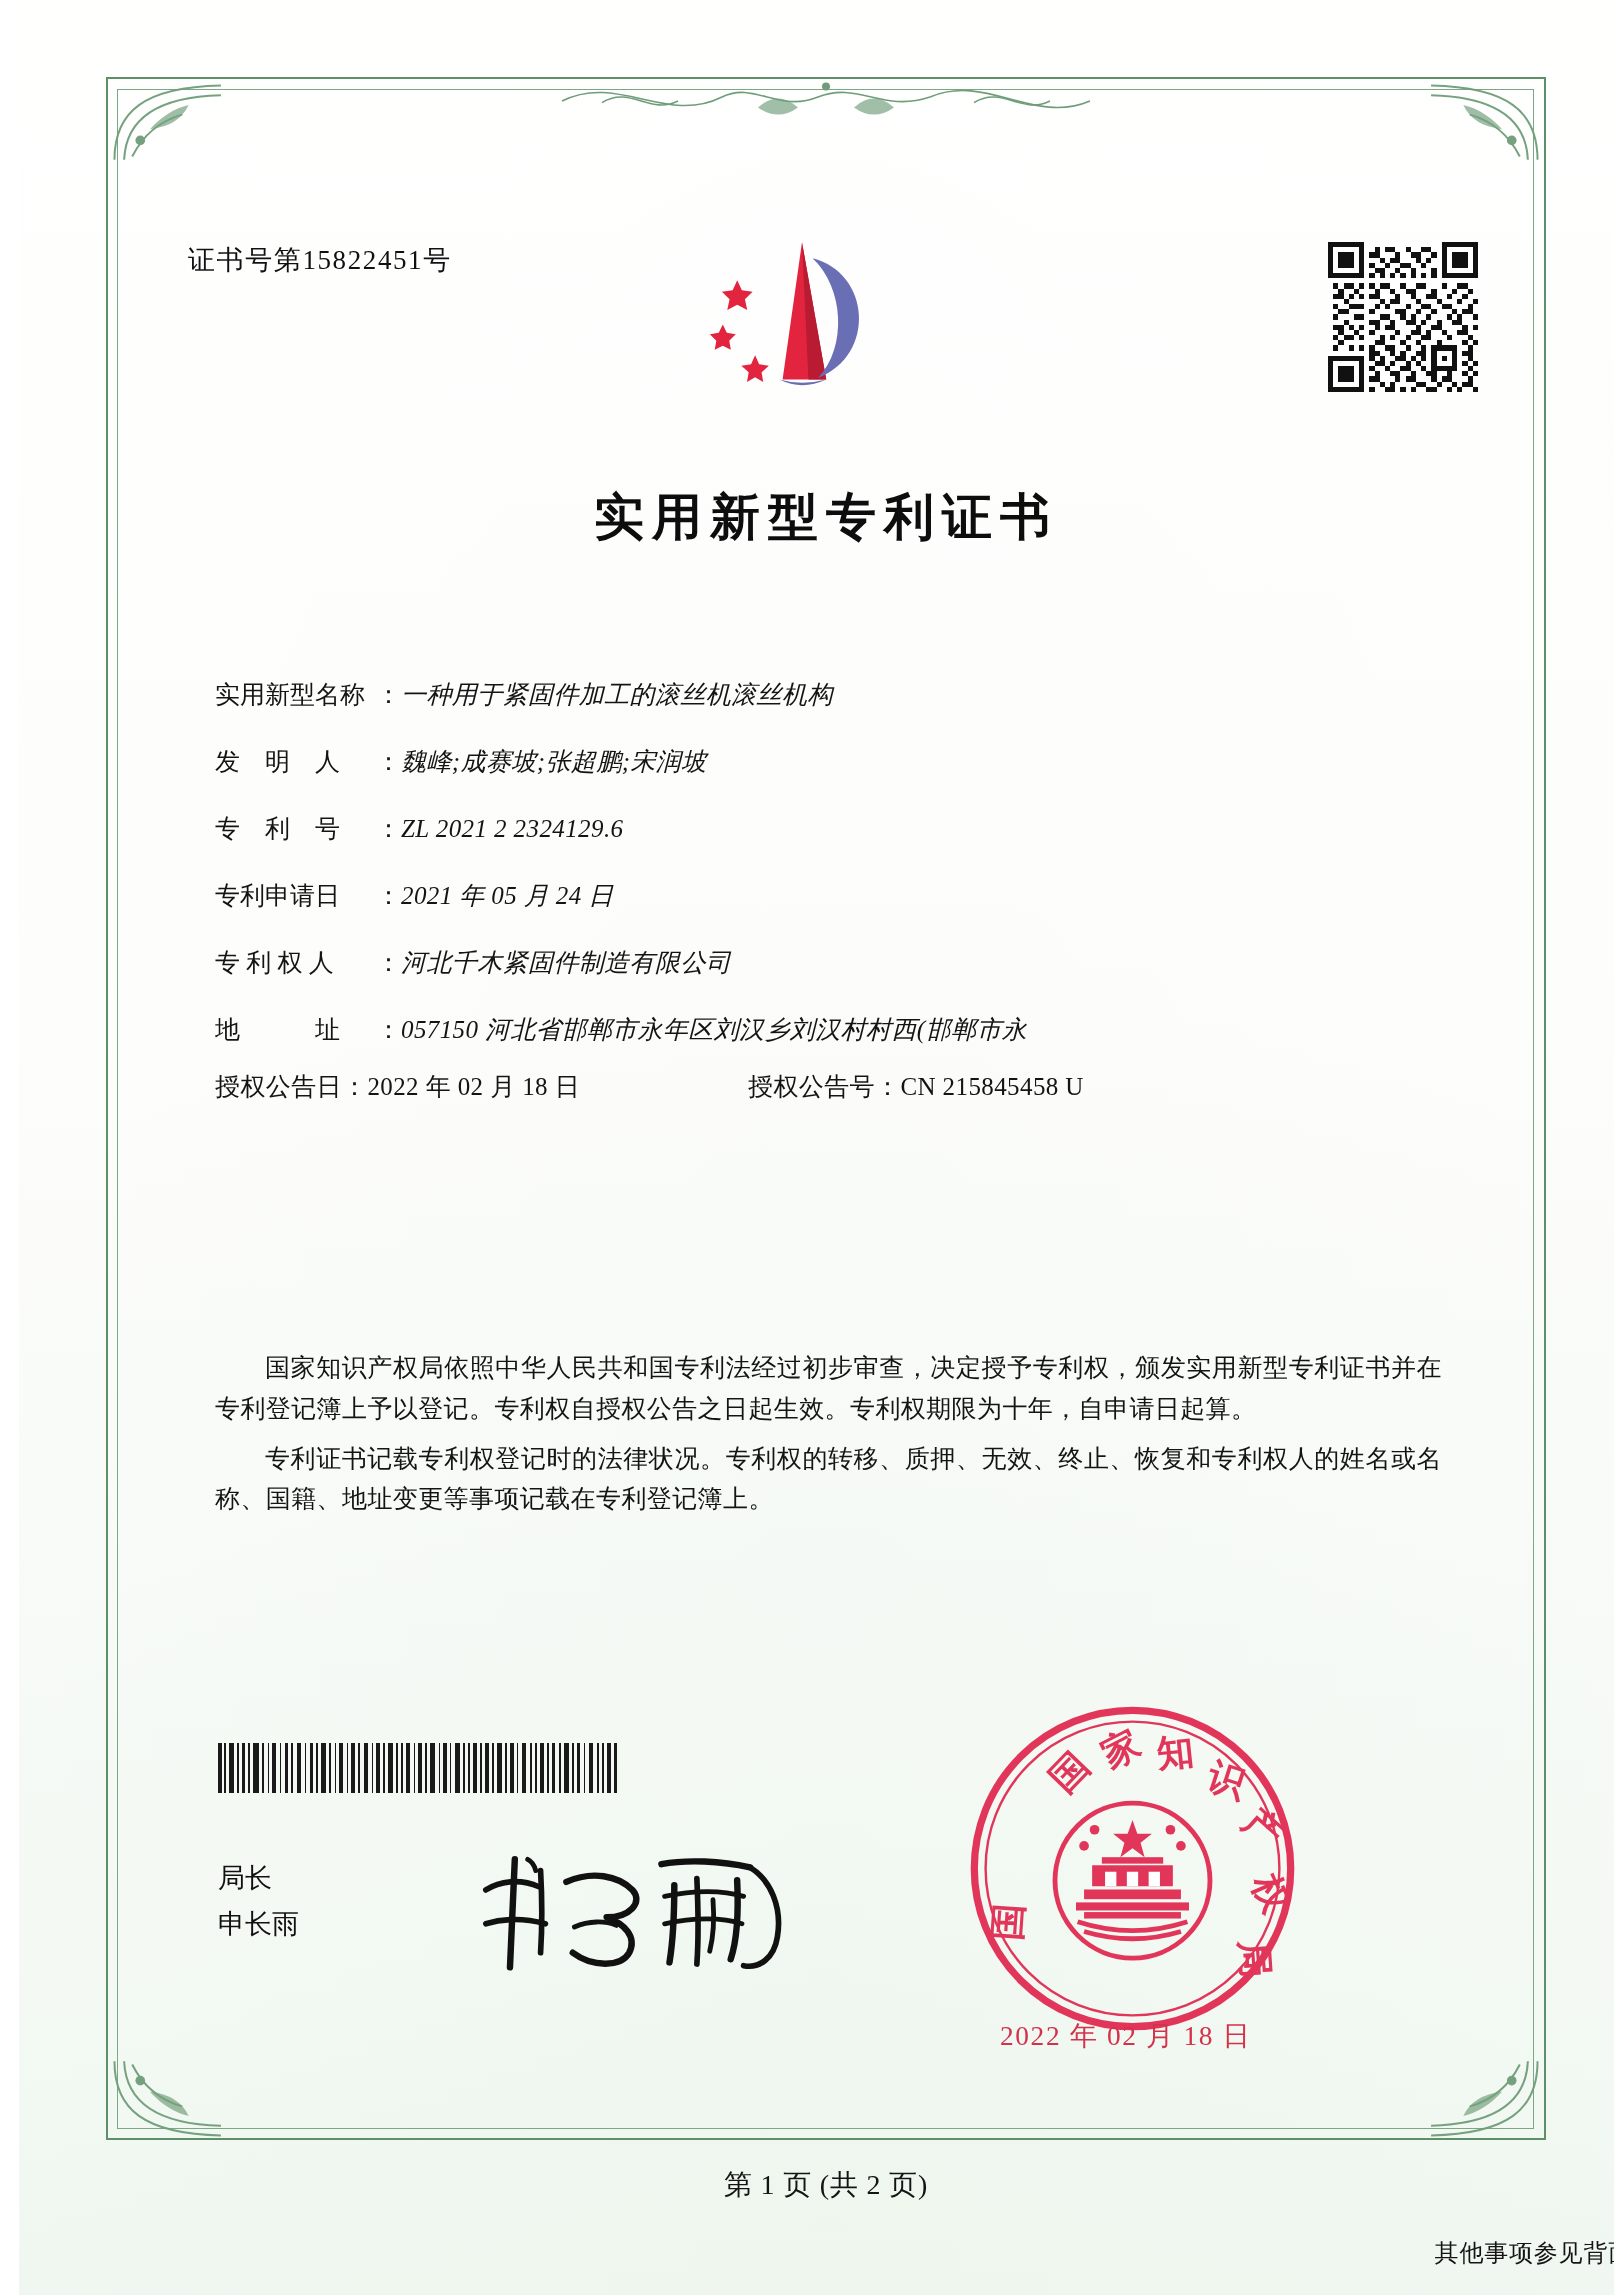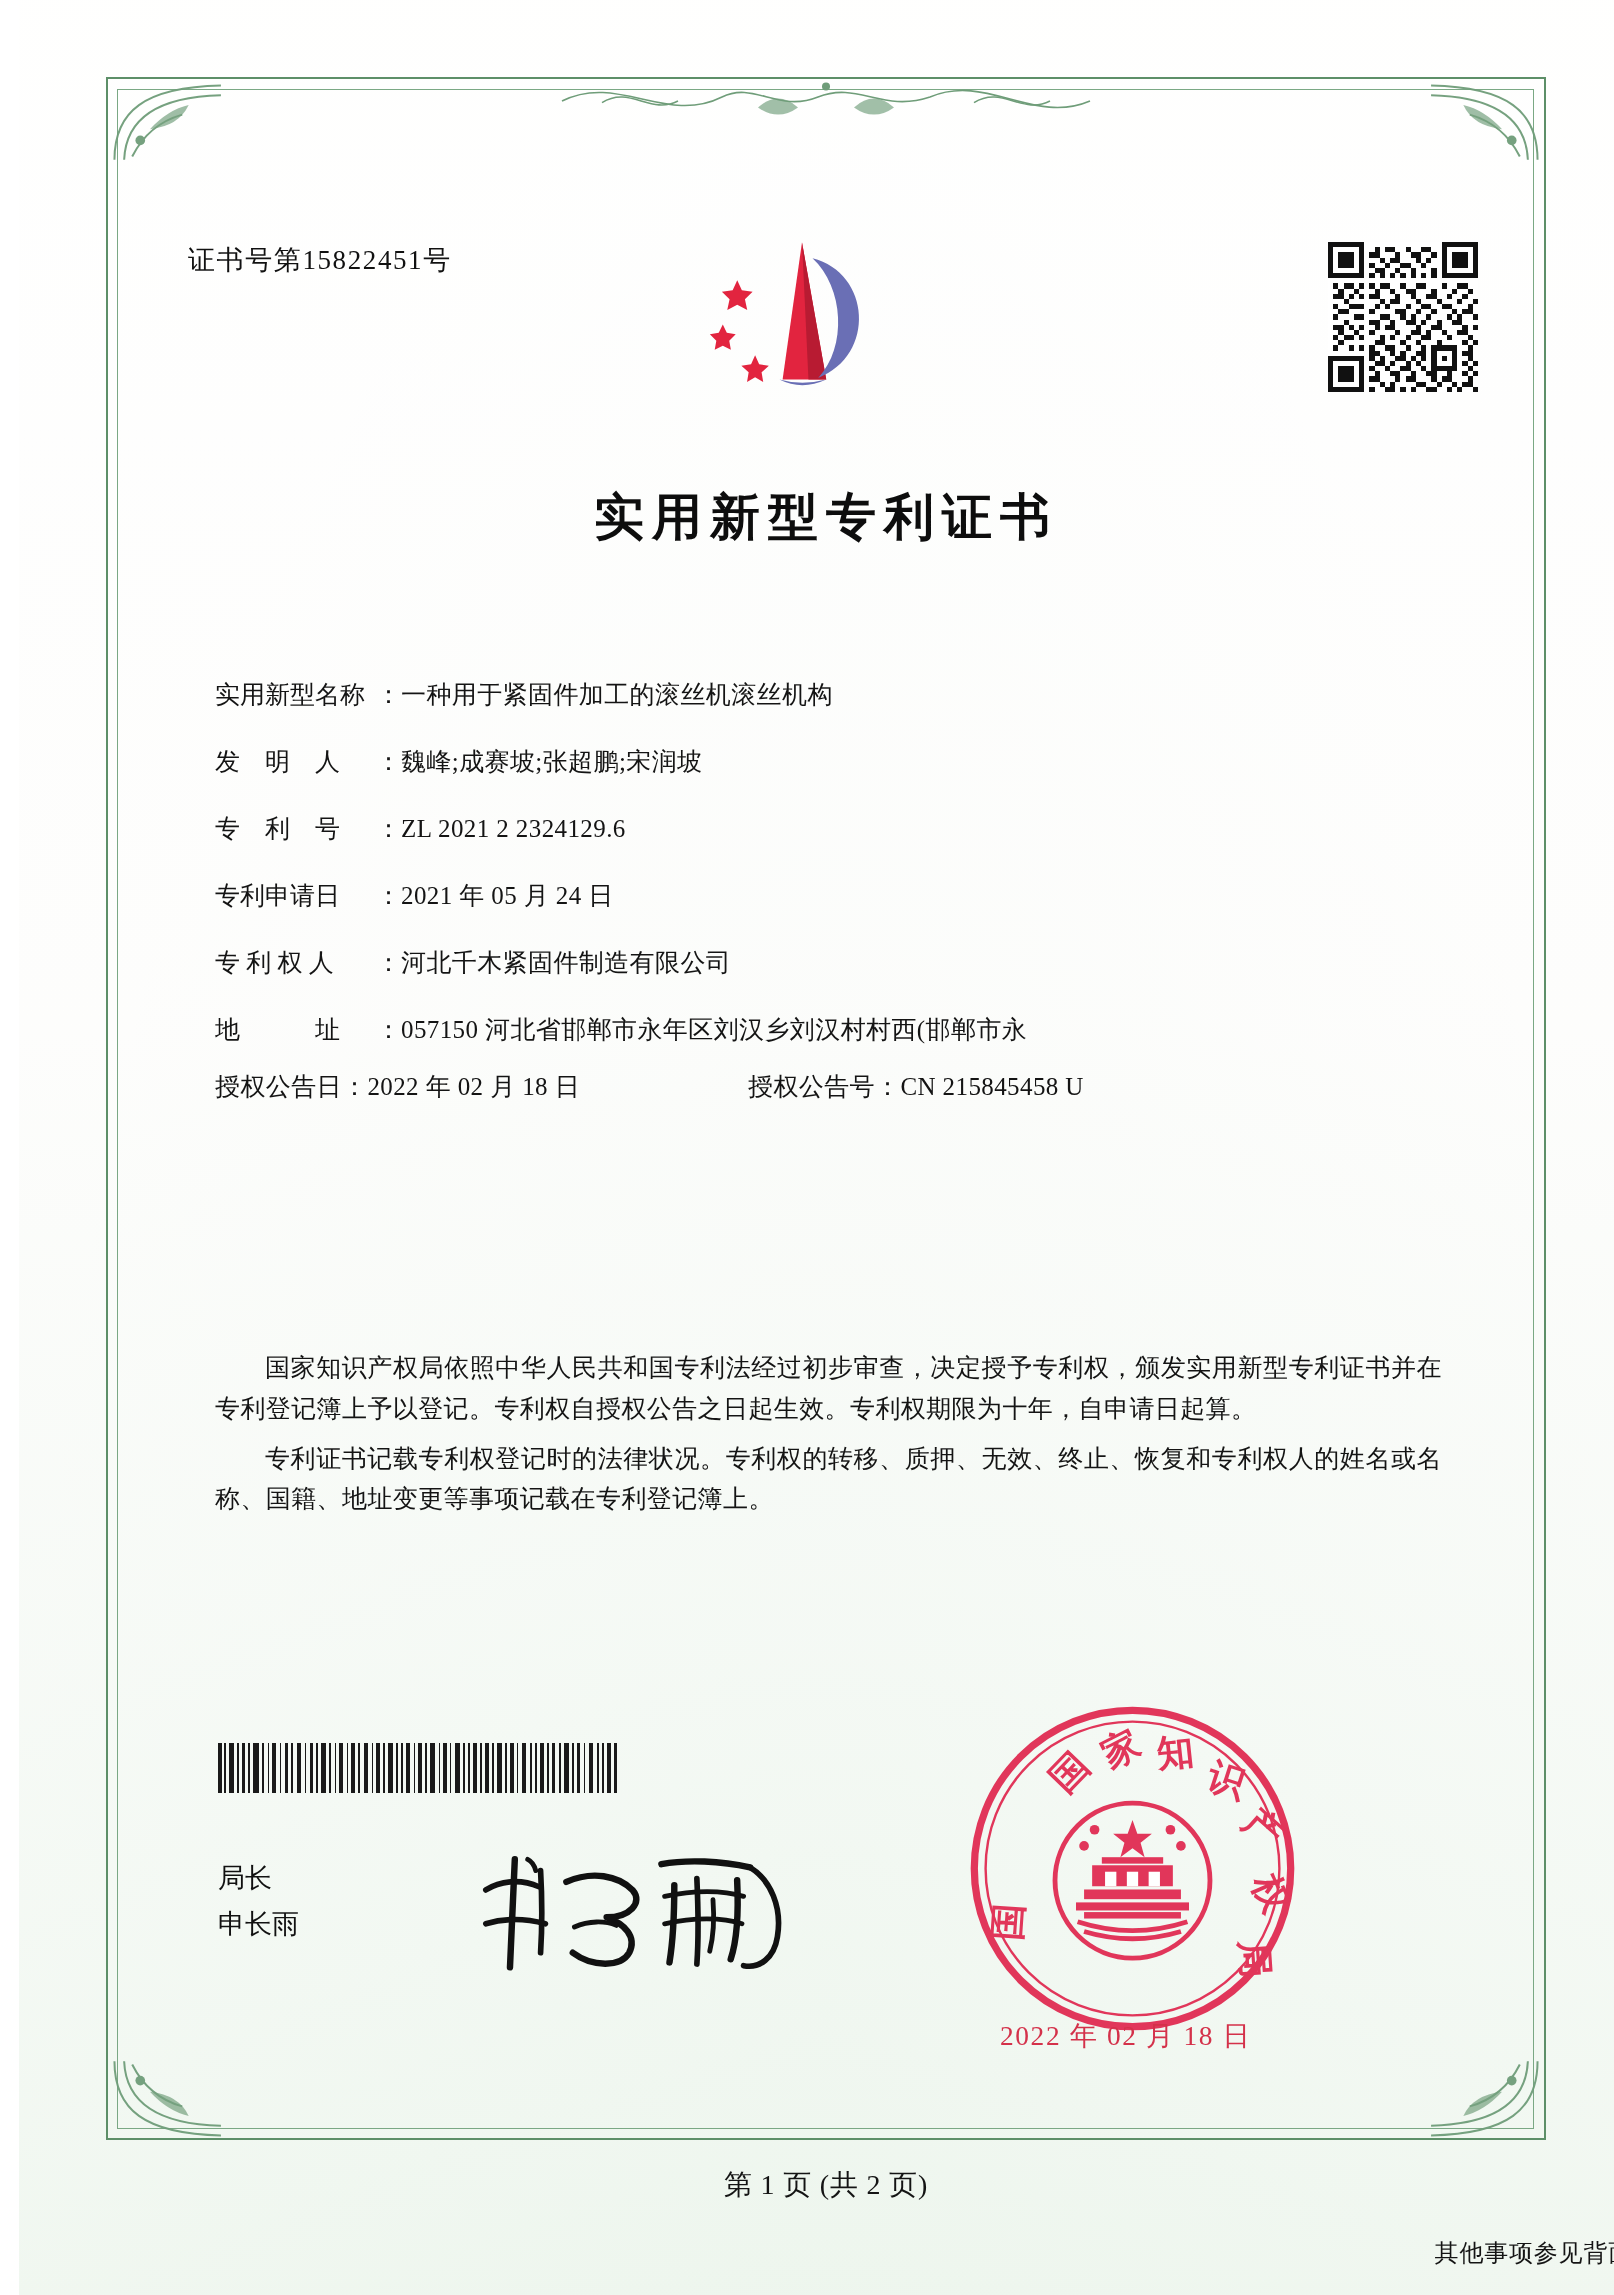--- a/index.html
+++ b/index.html
@@ -119,20 +119,21 @@
   }
   .row .lbl {
     flex: 0 0 161px;
     letter-spacing: 0px;
     white-space: nowrap;
   }
   .row .colon { flex: 0 0 21px; }
   .row .val {
     flex: 1 1 auto;
     letter-spacing: 0.4px;
+    font-style: italic;
   }
   .row .val .line2 { display: block; margin-top: 13px; }
 
   .row.inline2 { margin-bottom: 32px; }
   .grant-row {
     display: flex;
     align-items: baseline;
     margin-bottom: 32px;
     letter-spacing: 0.4px;
   }

